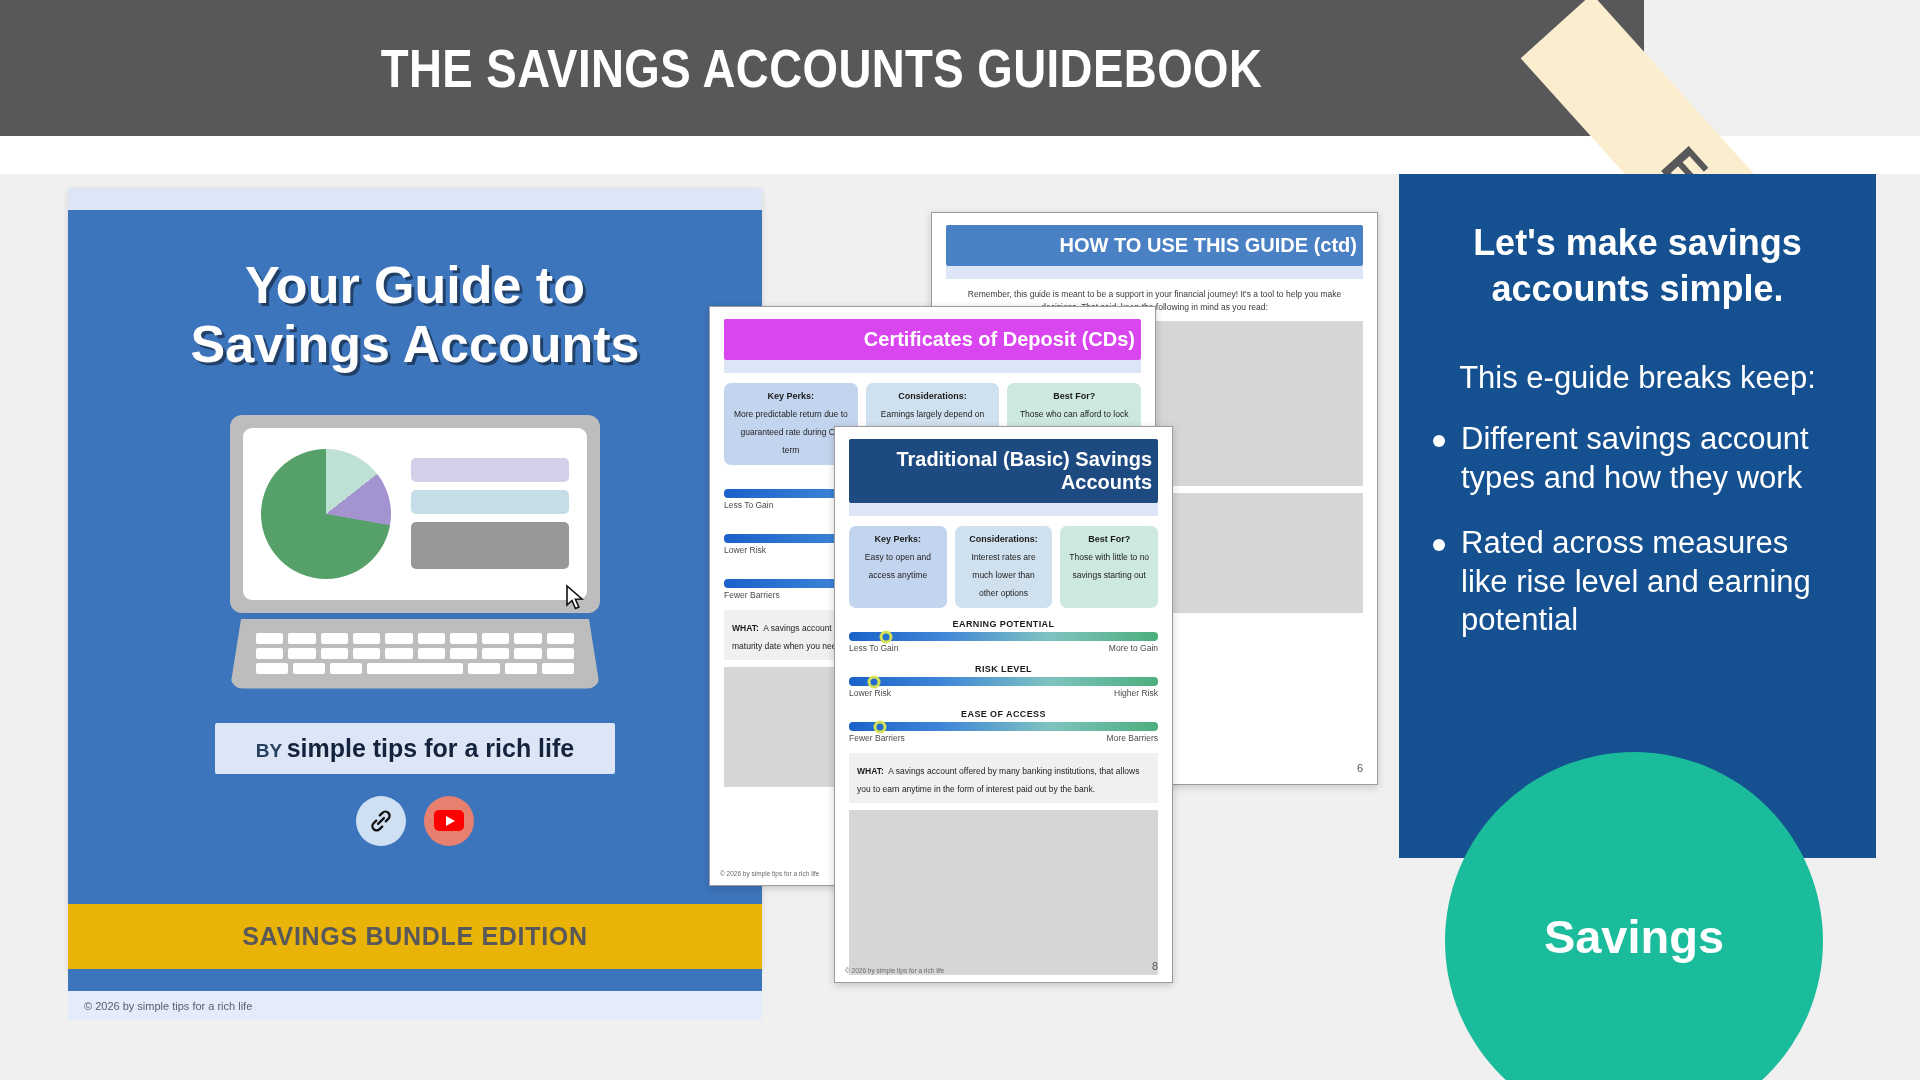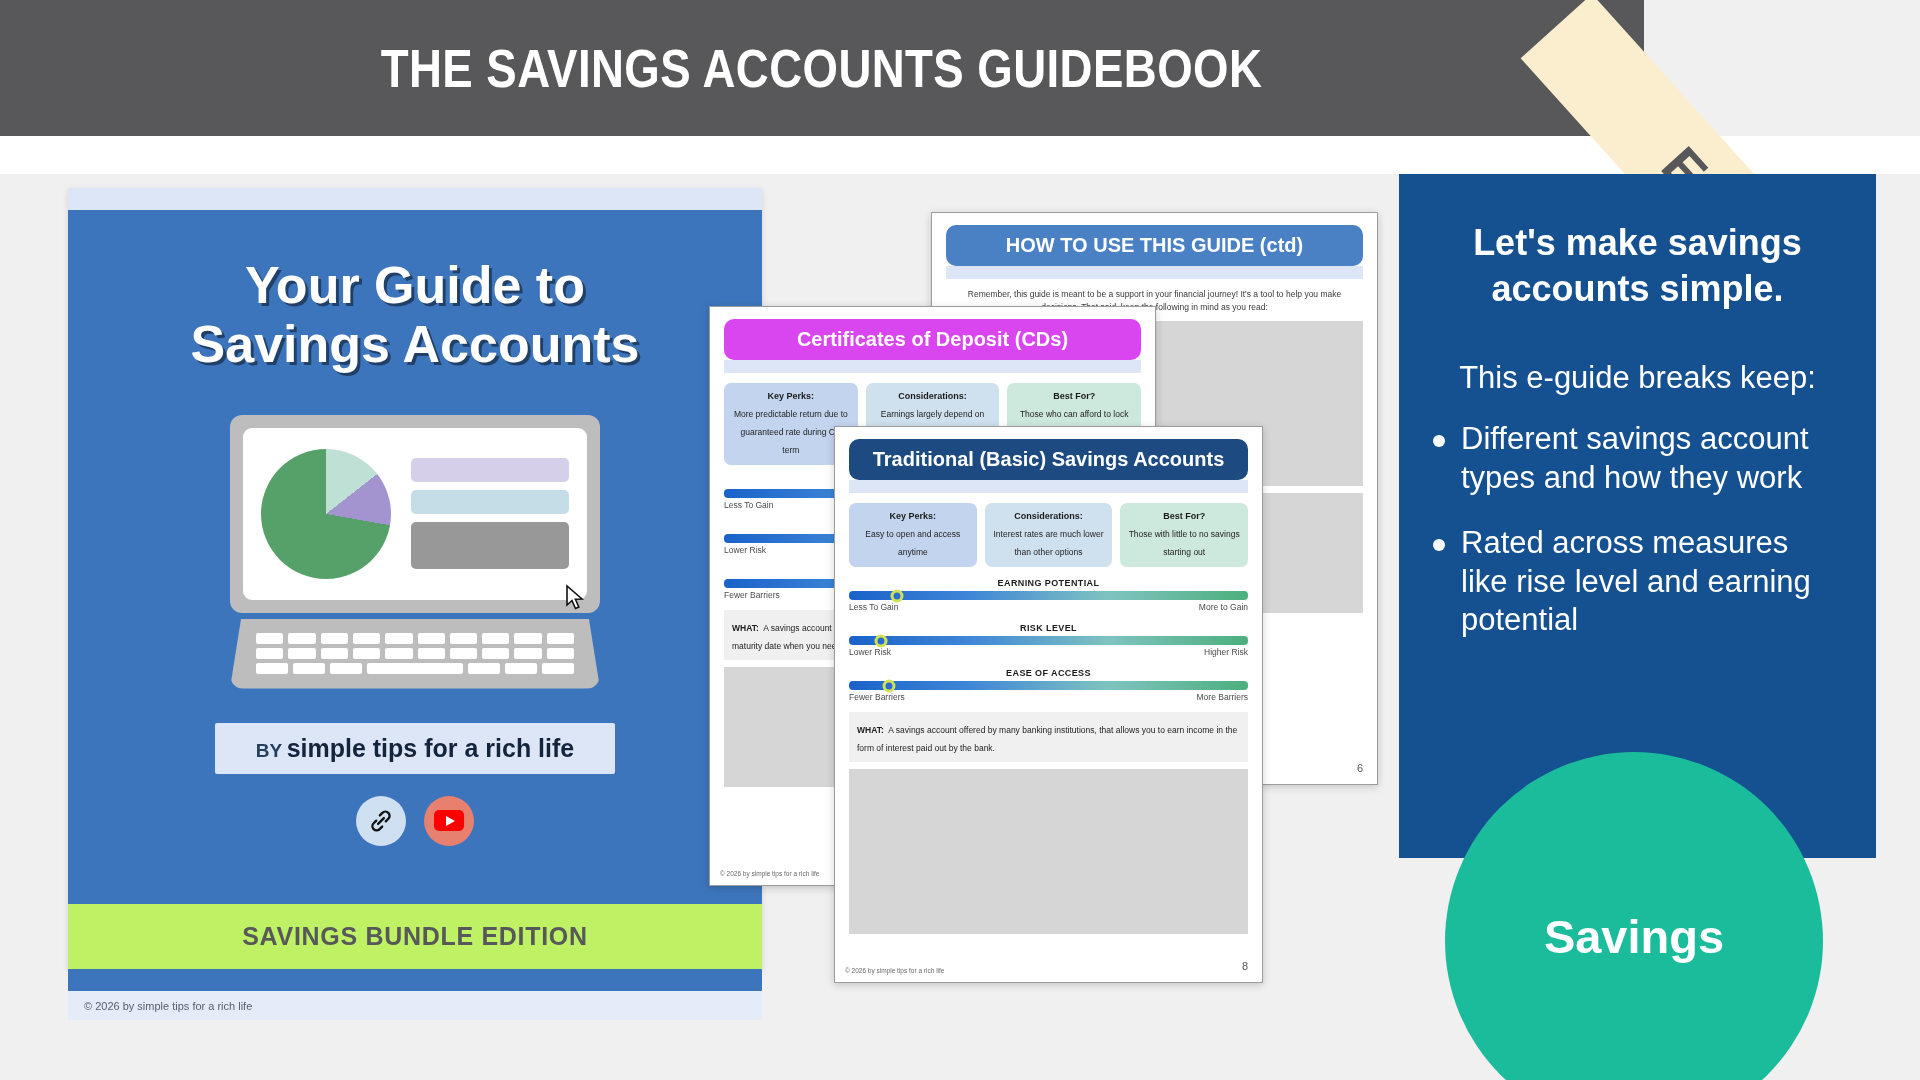--- a/index.html
+++ b/index.html
@@ -127,47 +127,47 @@
   #social-link { background:#cfe0f2; }
   #social-youtube { background:#e8806f; }
   .yt-box { width:30px; height:21px; background:#ff0000; border-radius:5px;
     display:flex; align-items:center; justify-content:center; }
   .yt-tri { width:0; height:0; border-left:9px solid #ffffff;
     border-top:5.5px solid transparent; border-bottom:5.5px solid transparent;
     margin-left:2px; }
 
   .cover-blue-sliver { height:14px; background:#3d75bc; }
   #edition-band {
-    background:#bef264; text-align:center; padding:18px 0;
+    background:#eab308; text-align:center; padding:18px 0;
   }
   #edition-label { color:#58585a; font-size:25px; font-weight:bold; letter-spacing:0.7px; }
   .cover-bottomband { height:22px; background:#3d75bc; }
   #cover-footer {
     background:#e4ecf9; padding:5px 0 6px 16px;
   }
   #cover-copyright { color:#57606d; font-size:11px; }
 
   
   .page {
     position:absolute; background:#ffffff;
     border:1px solid #9c9c9c;
     box-shadow:0 2px 8px rgba(0,0,0,0.18);
     overflow:hidden;
   }
   
   #page-howto { left:931px; top:212px; width:447px; height:573px; }
   
   #page-cds { left:709px; top:306px; width:447px; height:580px; }
   
-  #page-traditional { left:834px; top:426px; width:429px; height:557px; }
+  #page-traditional { left:834px; top:426px; width:339px; height:557px; }
 
   .page-inner { padding:12px 14px; height:100%; position:relative; }
   .page-titlebar {
-    color:#ffffff; font-weight:bold; text-align:center;
-    padding:9px 6px; font-size:20px; border-radius:10px;
+    color:#ffffff; font-weight:bold; text-align:right;
+    padding:9px 6px; font-size:20px; border-radius:2px;
   }
   .tb-blue { background:#4a80c4; }
   .tb-purple { background:#d946ef; }
   .tb-navy { background:#1d4a80; }
   .page-subband { height:13px; background:#dce6f7; margin-bottom:9px; }
   .page-body-text { font-size:8.5px; color:#3a3a3a; line-height:1.5; text-align:center; padding:0 12px; }
 
   .card-row { display:flex; gap:8px; margin-top:10px; }
   .card { flex:1; border-radius:7px; padding:8px 7px; min-height:62px; text-align:center; }
   .card-perk { background:#c3d4ef; }
@@ -472,21 +472,21 @@
         <div class="meter-knob" style="left: 10%;"></div>
       </div>
       <div class="meter-ends">
         <span>Fewer Barriers</span>
         <span>More Barriers</span>
       </div>
     </div>
 
     <div class="what-box">
       <span class="what-text"><b>WHAT:</b></span>
-      <span class="what-text">A savings account offered by many banking institutions, that allows you to earn income in the form of interest paid out by the bank.</span>
+      <span class="what-text">A savings account offered by many banking institutions, that allows you to earn anytime in the form of interest paid out by the bank.</span>
     </div>
     <div class="gray-block-tall"></div>
     <div class="page-num">8</div>
     <div class="page-foot">© 2026 by simple tips for a rich life</div>
   </div>
 </div>
 
 <div id="right-panel">
   <div id="panel-heading">
     <div>Let's make savings</div>

